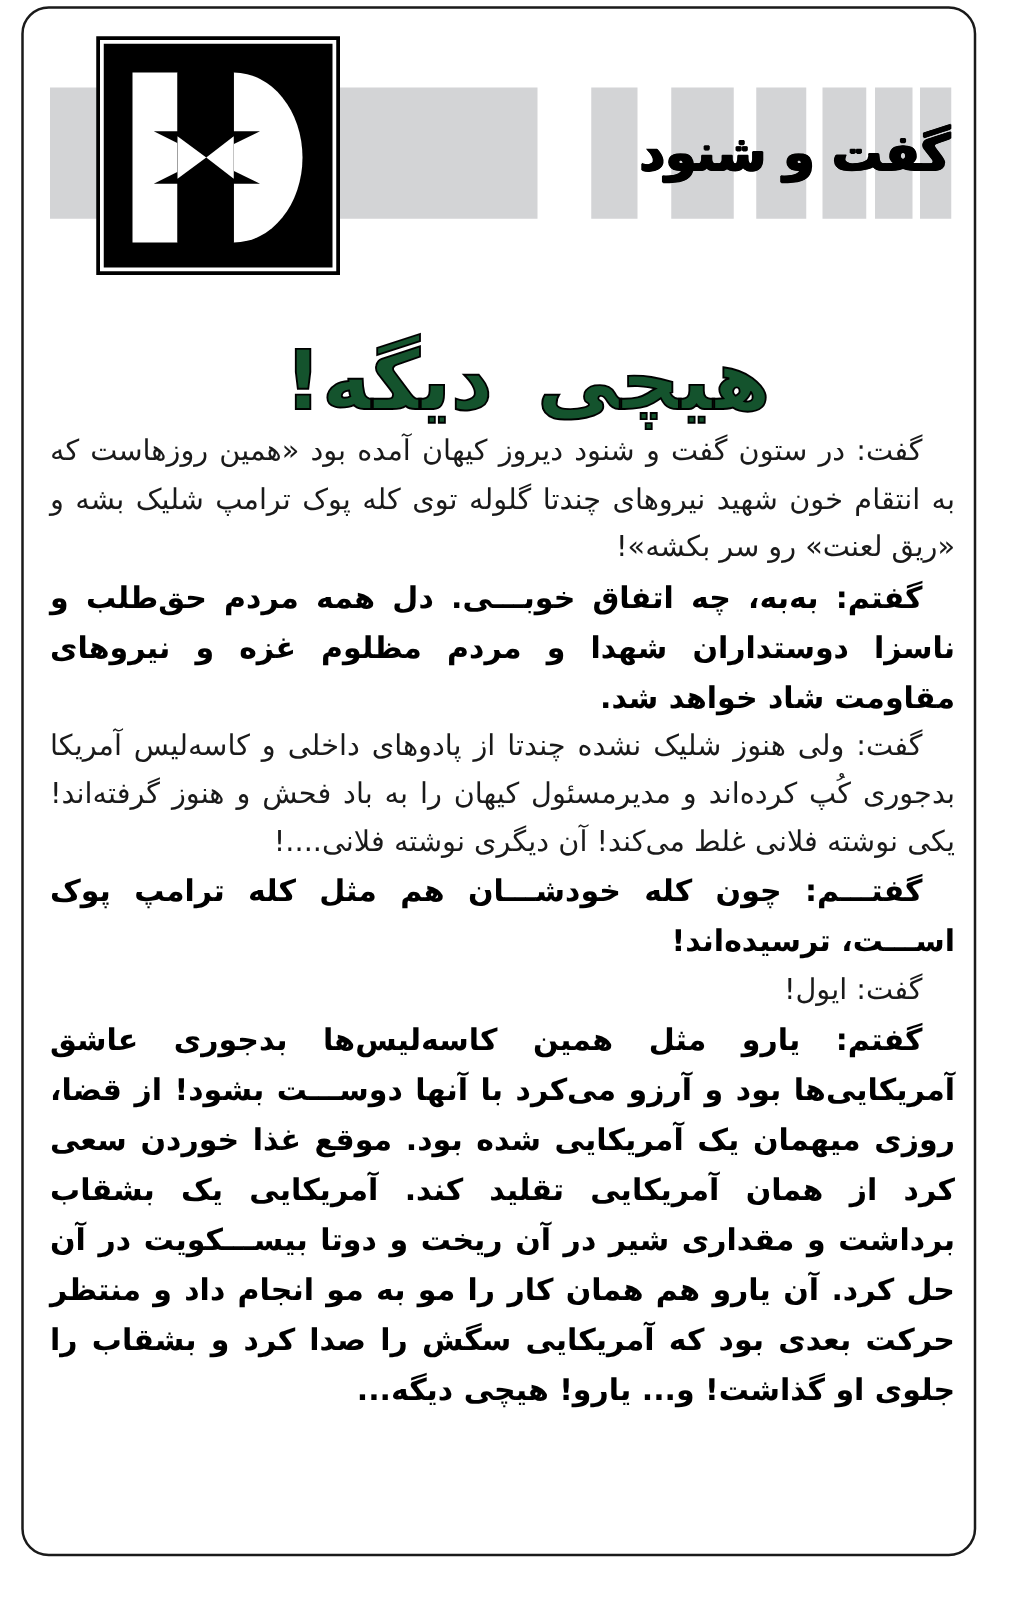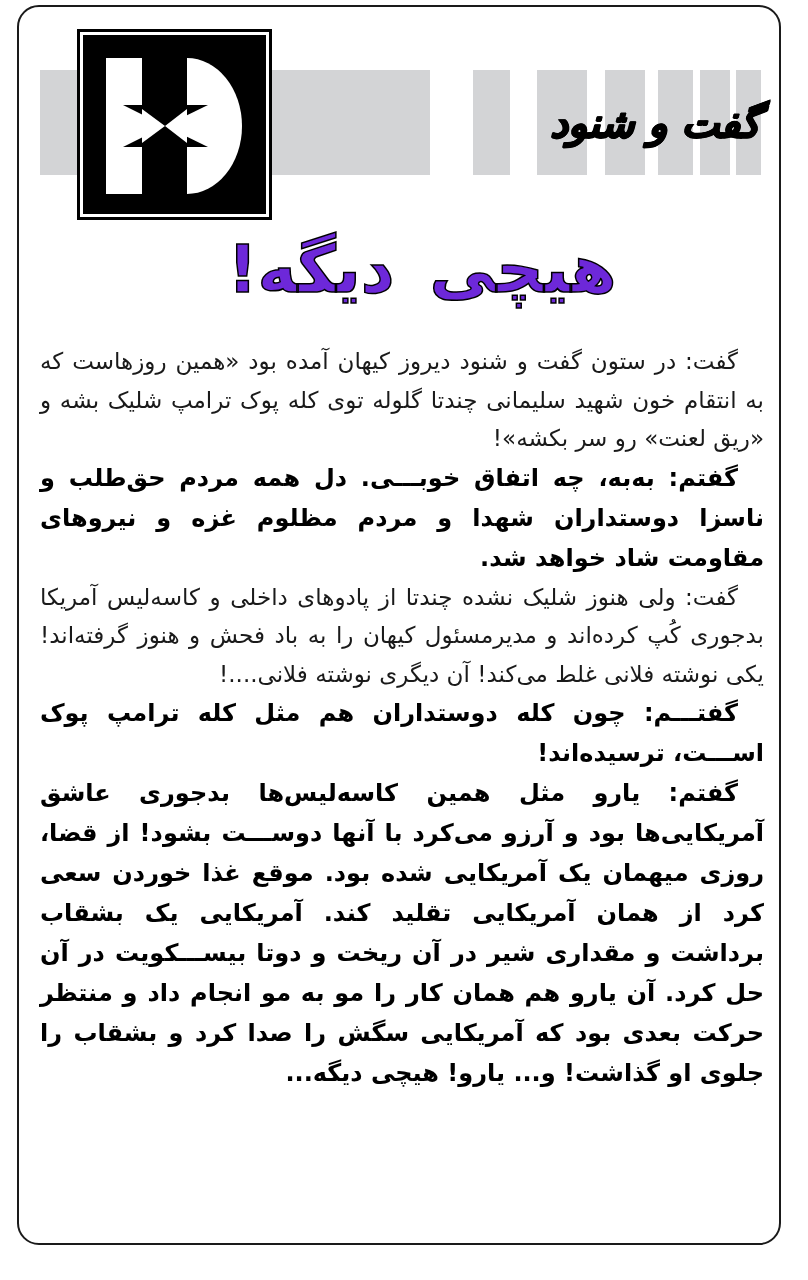--- a/index.html
+++ b/index.html
@@ -61,42 +61,41 @@
       left: 0; top: 0;
       width: 100%;
       height: 100%;
     }
     .section-title {
       position: absolute;
       right: 48px;
       top: 95px;
       font-family: "DejaVu Sans", sans-serif;
       font-weight: bold;
-      font-style: italic;
       font-size: 40px;
       line-height: 56px;
       color: #000;
       direction: rtl;
       text-shadow: 0 0 0 #000, 1px 0 0 #000, -1px 0 0 #000, 0 1px 0 #000;
       letter-spacing: 0;
       white-space: nowrap;
       -webkit-text-stroke: 1px #000;
     }
     .headline {
       position: absolute;
       left: 0;
       right: 0;
-      top: 220px;
+      top: 255px;
       text-align: center;
       font-family: "DejaVu Sans", sans-serif;
       font-weight: bold;
       font-size: 66px;
       line-height: 100px;
       direction: rtl;
-      color: #6d28d9;
+      color: #14532d;
       -webkit-text-stroke: 1.5px #000;
       word-spacing: 12px;
       padding-left: 36px;
     }
     .body-text {
       position: absolute;
       left: 40px;
       width: 724px;
       top: 342px;
       direction: rtl;
@@ -158,18 +157,19 @@
       </svg>
     </div>
   </div>
 </div>
 
 <div class="section-title">گفت و شنود</div>
 
 <h1 class="headline" style="margin:0;">هیچی دیگه!</h1>
 
 <div class="body-text">
-  <p class="para regular indent">گفت: در ستون گفت و شنود دیروز کیهان آمده بود «همین روزهاست که به انتقام خون شهید سلیمانی چندتا گلوله توی کله پوک ترامپ شلیک بشه و «ریق لعنت» رو سر بکشه»!</p>
+  <p class="para regular indent">گفت: در ستون گفت و شنود دیروز کیهان آمده بود «همین روزهاست که به انتقام خون شهید نیروهای چندتا گلوله توی کله پوک ترامپ شلیک بشه و «ریق لعنت» رو سر بکشه»!</p>
   <p class="para bold indent">گفتم: به‌به، چه اتفاق خوبـــی. دل همه مردم حق‌طلب و ناسزا دوستداران شهدا و مردم مظلوم غزه و نیروهای مقاومت شاد خواهد شد.</p>
   <p class="para regular indent">گفت: ولی هنوز شلیک نشده چندتا از پادوهای داخلی و کاسه‌لیس آمریکا بدجوری کُپ کرده‌اند و مدیرمسئول کیهان را به باد فحش و هنوز گرفته‌اند! یکی نوشته فلانی غلط می‌کند! آن دیگری نوشته فلانی....!</p>
-  <p class="para bold indent">گفتـــم: چون کله دوستداران هم مثل کله ترامپ پوک اســـت، ترسیده‌اند!</p>
+  <p class="para bold indent">گفتـــم: چون کله خودشـــان هم مثل کله ترامپ پوک اســـت، ترسیده‌اند!</p>
+  <p class="para regular indent">گفت: ایول!</p>
   <p class="para bold indent">گفتم: یارو مثل همین کاسه‌لیس‌ها بدجوری عاشق آمریکایی‌ها بود و آرزو می‌کرد با آنها دوســـت بشود! از قضا، روزی میهمان یک آمریکایی شده بود. موقع غذا خوردن سعی کرد از همان آمریکایی تقلید کند. آمریکایی یک بشقاب برداشت و مقداری شیر در آن ریخت و دوتا بیســـکویت در آن حل کرد. آن یارو هم همان کار را مو به مو انجام داد و منتظر حرکت بعدی بود که آمریکایی سگش را صدا کرد و بشقاب را جلوی او گذاشت! و... یارو! هیچی دیگه...</p>
 </div>
 
 </body></html>

